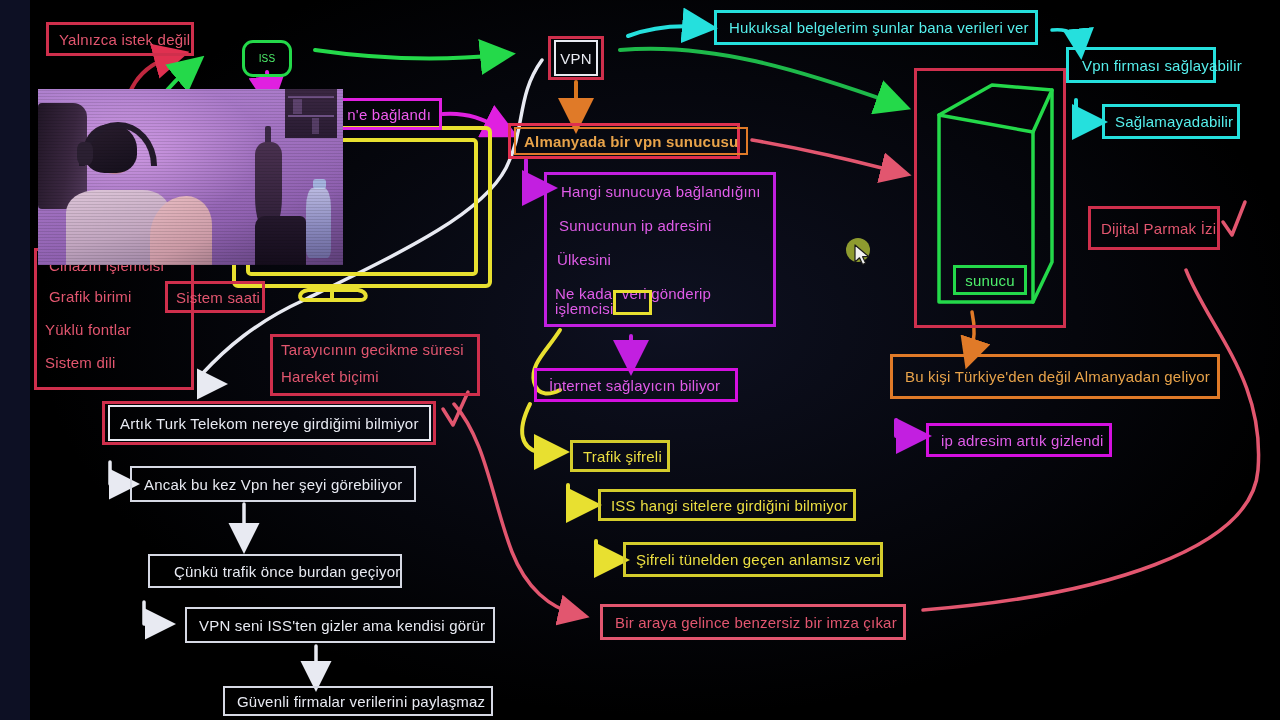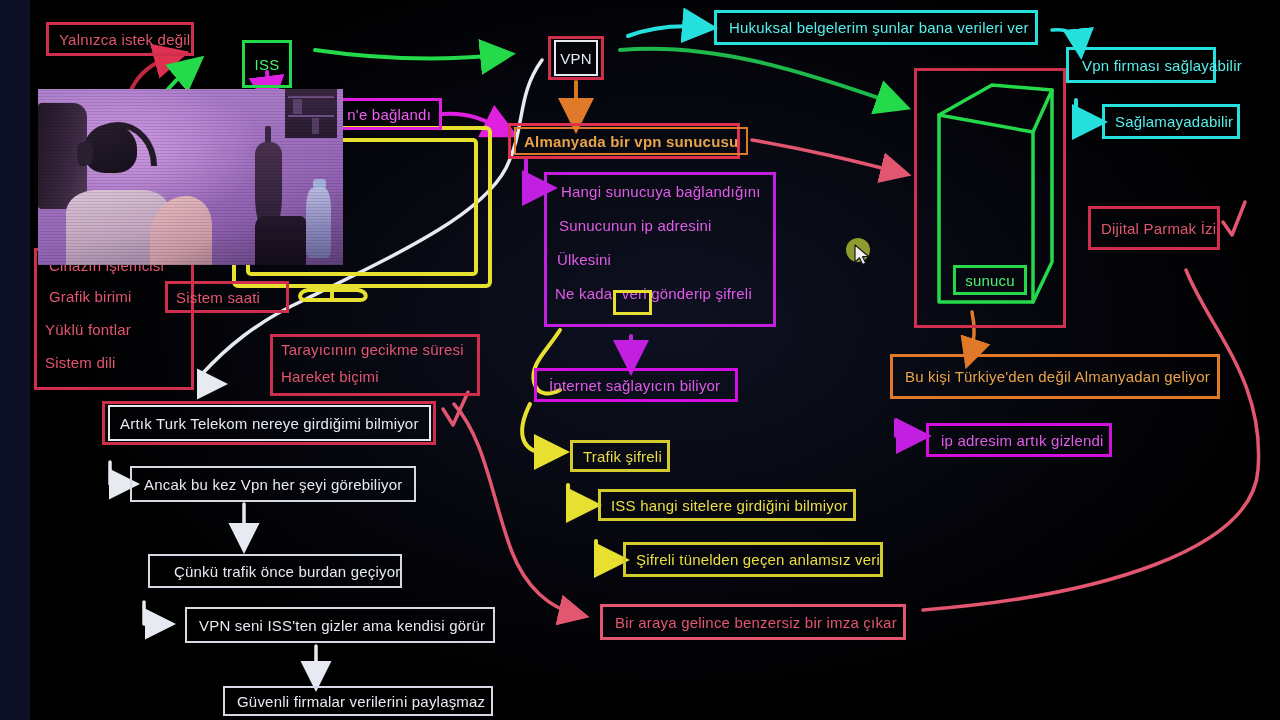--- a/index.html
+++ b/index.html
@@ -243,21 +243,21 @@
         <path d="M909,115 L962,85 L1022,90 L1003,132"></path>
         <path d="M1003,302 L1022,262 L1022,90"></path>
       </g>
     </g>
   </svg>
 
   <div class="node" style="left:16px;top:22px;width:148px;height:34px;border-color:#cf2f4c;border-width:3px;color:#e2566f;font-size:15px;padding:0 10px;">
     <span class="t">Yalnızca istek değil</span>
   </div>
 
-  <div class="node" style="left:212px;top:40px;width:50px;height:48px;border-color:#24d94a;border-width:3px;color:#4ef06c;font-size:15px;justify-content:center;">
+  <div class="node" style="left:212px;top:40px;width:50px;height:37px;border-color:#24d94a;border-width:3px;color:#4ef06c;font-size:10px;justify-content:center;border-radius:11px;">
     <span class="t">ISS</span>
   </div>
 
   <div class="node" style="left:300px;top:98px;width:112px;height:32px;border-color:#e020e0;border-width:3px;color:#f05cf0;font-size:15px;padding:0 8px;justify-content:flex-end;">
     <span class="t">n'e bağlandı</span>
   </div>
 
   <div class="node" style="left:518px;top:36px;width:56px;height:44px;border-color:#cf2f4c;border-width:3px;padding:3px;">
     <div style="flex:1;height:100%;border:2px solid #e8eaf2;display:flex;align-items:center;justify-content:center;">
       <span class="t" style="color:#e8eaf2;font-size:15px;">VPN</span>
@@ -282,34 +282,34 @@
     </div>
   </div>
 
   <div class="node multi" style="left:4px;top:248px;width:160px;height:142px;border-color:#cf2f4c;border-width:3px;color:#e2566f;font-size:15px;padding:4px 8px 0 8px;align-items:flex-start;">
     <span class="line" style="margin:3px 0 0 4px;">Cihazın işlemcisi</span>
     <span class="line" style="margin:16px 0 0 4px;">Grafik birimi</span>
     <span class="line" style="margin:18px 0 0 0;">Yüklü fontlar</span>
     <span class="line" style="margin:18px 0 0 0;">Sistem dili</span>
   </div>
 
-  <div class="node" style="left:135px;top:281px;width:124px;height:32px;border-color:#cf2f4c;border-width:3px;color:#e2566f;font-size:15px;padding:0 8px;">
+  <div class="node" style="left:135px;top:281px;width:100px;height:32px;border-color:#cf2f4c;border-width:3px;color:#e2566f;font-size:15px;padding:0 8px;">
     <span class="t">Sistem saati</span>
   </div>
 
   <div class="node multi" style="left:240px;top:334px;width:210px;height:62px;border-color:#cf2f4c;border-width:3px;color:#e2566f;font-size:15px;padding:5px 8px 0 8px;">
     <span class="line" style="margin-bottom:12px;">Tarayıcının gecikme süresi</span>
     <span class="line">Hareket biçimi</span>
   </div>
 
   <div class="node multi" style="left:514px;top:172px;width:232px;height:155px;border-color:#c21fe0;border-width:3px;color:#e05ce8;font-size:15px;padding:6px 8px 0 8px;">
     <span class="line" style="margin:3px 0 0 6px;">Hangi sunucuya bağlandığını</span>
     <span class="line" style="margin:19px 0 0 4px;">Sunucunun ip adresini</span>
     <span class="line" style="margin:19px 0 0 2px;">Ülkesini</span>
-    <span class="line" style="margin:19px 0 0 0;">Ne kadar veri gönderip şifreli</span>
+    <span class="line" style="margin:19px 0 0 0;">Ne kadar veri gönderip işlemcisi</span>
   </div>
 
   <div class="node" style="left:583px;top:290px;width:39px;height:25px;border-color:#e8e030;border-width:3px;"></div>
 
   <div class="node" style="left:884px;top:68px;width:152px;height:260px;border-color:#d0304e;border-width:3px;"></div>
   <div class="node" style="left:923px;top:265px;width:74px;height:30px;border-color:#24d94a;border-width:3px;color:#4ef06c;font-size:15px;justify-content:center;">
     <span class="t">sunucu</span>
   </div>
 
   <div class="node" style="left:1058px;top:206px;width:132px;height:44px;border-color:#cf2f4c;border-width:3px;color:#e2566f;font-size:15px;padding:0 10px;">

